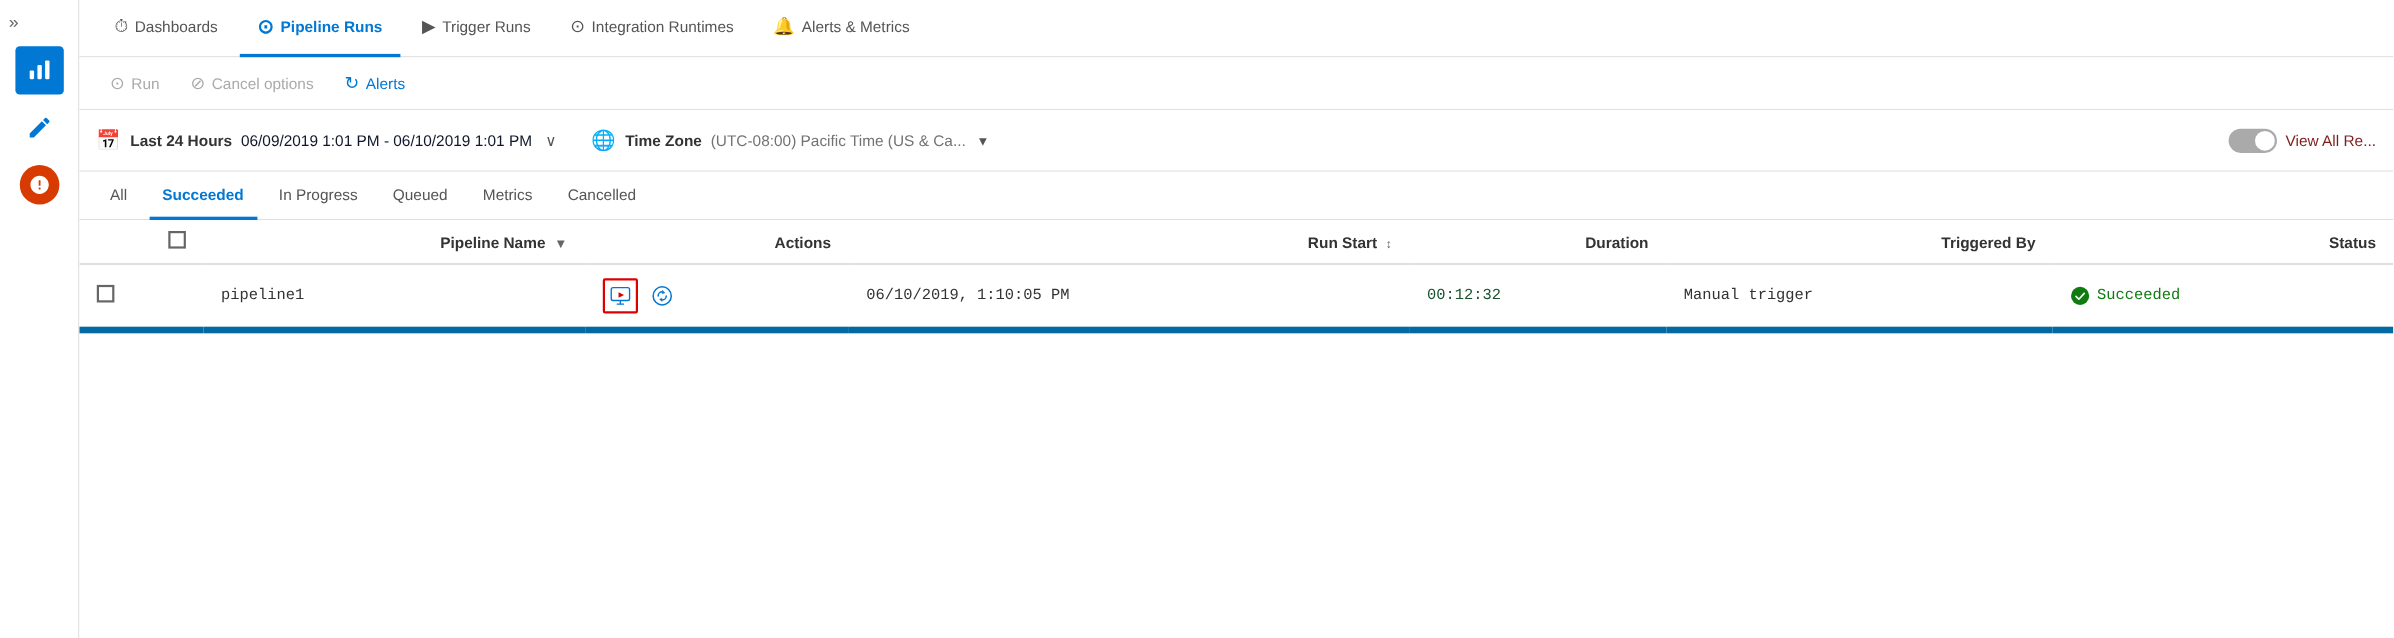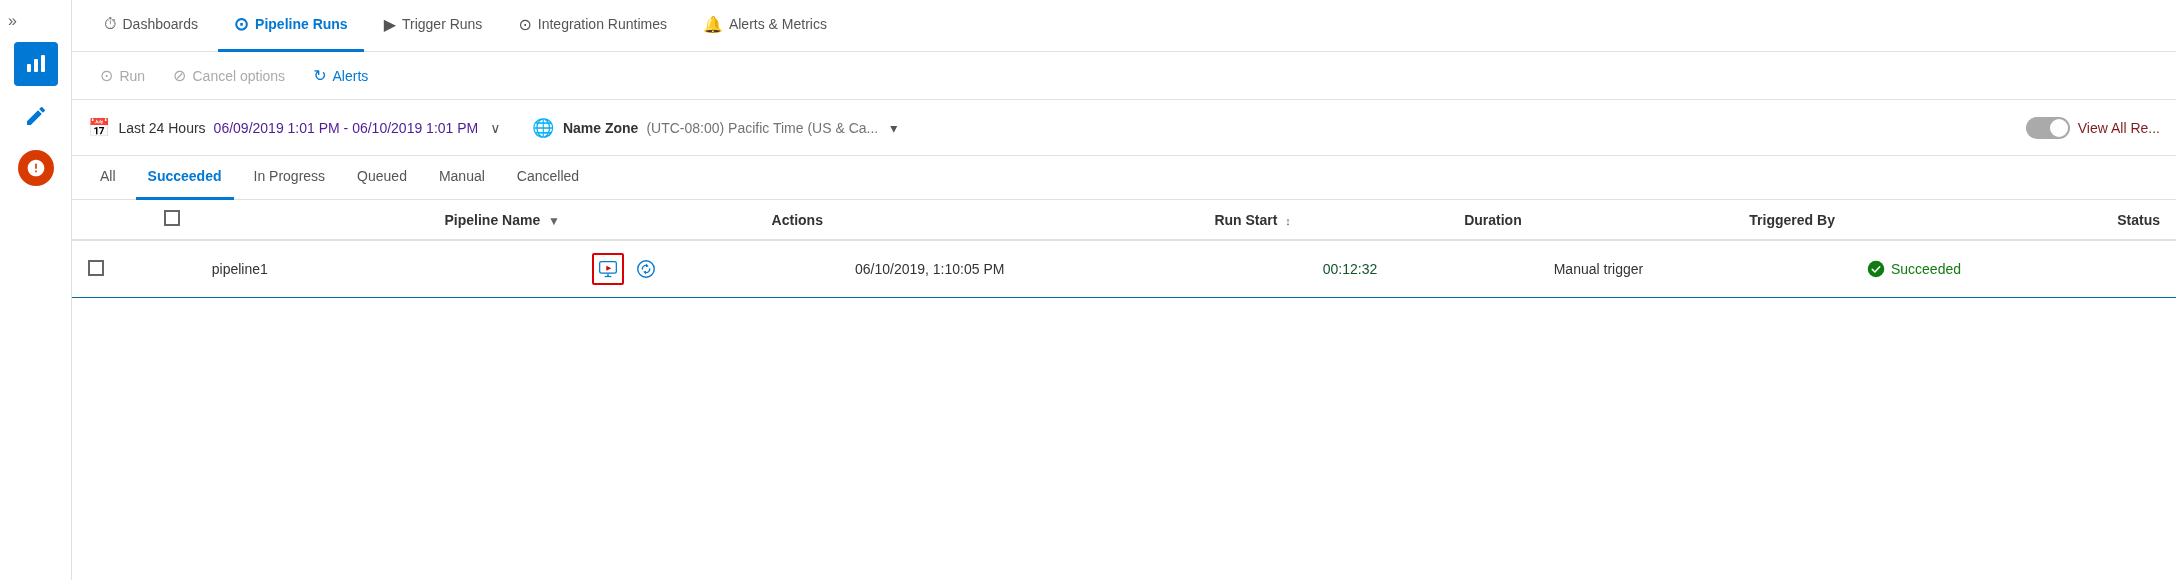--- a/index.html
+++ b/index.html
@@ -114,22 +114,22 @@
       gap: 32px;
       border-bottom: 1px solid #e0e0e0;
       height: 56px;
     }
     .filter-time {
       display: flex;
       align-items: center;
       gap: 8px;
       font-size: 14px;
     }
-    .filter-time .label { font-weight: 400; }
-    .filter-time .range { color: #4c1d95; }
+    .filter-time .label { font-weight: 700; }
+    .filter-time .range { color: #0f172a; }
     .filter-time .chevron { color: #555; margin-left: 4px; }
     .filter-timezone {
       display: flex;
       align-items: center;
       gap: 8px;
       font-size: 14px;
     }
     .filter-timezone .label { font-weight: 600; }
     .filter-timezone .value { color: #737373; }
     .filter-timezone .dropdown-arrow { color: #555; margin-left: 4px; }
@@ -154,21 +154,21 @@
       border-radius: 50%;
       position: absolute;
       top: 2px;
       right: 2px;
     }
     .toggle-label { color: #7f1d1d; font-size: 14px; }
 
     
     .status-tabs {
       display: flex;
-      align-items: center;
+      align-items: flex-start;
       padding: 0 16px;
       gap: 8px;
       border-bottom: 1px solid #e0e0e0;
       height: 44px;
     }
     .status-tab {
       padding: 0 12px;
       height: 44px;
       display: flex;
       align-items: center;
@@ -200,21 +200,22 @@
       text-align: right;
       padding: 10px 16px;
       font-weight: 600;
       font-size: 14px;
       color: #333;
       white-space: nowrap;
     }
     thead th .sort-icon { font-size: 11px; color: #666; margin-left: 4px; }
     thead th .filter-icon { font-size: 12px; color: #666; margin-left: 4px; }
     tbody tr {
-      border-bottom: 1px solid #0369a1;
+      border-bottom: 6px solid #0369a1;
+      font-family: Liberation Mono, monospace;
     }
     tbody td {
       padding: 12px 16px;
       font-size: 14px;
       color: #333;
       vertical-align: middle;
     }
     .duration-blue { color: #14532d; font-weight: 500; }
     .status-succeeded { display: flex; align-items: center; gap: 6px; color: #107c10; }
 
@@ -321,21 +322,21 @@
 
   <div class="filter-bar">
     <div class="filter-time">
       <span class="cal-icon">📅</span>
       <span class="label">Last 24 Hours</span>
       <span class="range">06/09/2019 1:01 PM - 06/10/2019 1:01 PM</span>
       <span class="chevron">∨</span>
     </div>
     <div class="filter-timezone">
       <span class="globe-icon">🌐</span>
-      <span class="label">Name Zone</span>
+      <span class="label">Time Zone</span>
       <span class="value">(UTC-08:00) Pacific Time (US &amp; Ca...</span>
       <span class="dropdown-arrow">▾</span>
     </div>
     <div class="toggle-container">
       <div class="toggle">
         <div class="toggle-knob"></div>
       </div>
       <span class="toggle-label">View All Re...</span>
     </div>
   </div>
@@ -347,21 +348,21 @@
     <div class="status-tab active">
       <span>Succeeded</span>
     </div>
     <div class="status-tab">
       <span>In Progress</span>
     </div>
     <div class="status-tab">
       <span>Queued</span>
     </div>
     <div class="status-tab">
-      <span>Manual</span>
+      <span>Metrics</span>
     </div>
     <div class="status-tab">
       <span>Cancelled</span>
     </div>
   </div>
 
   <div class="table-area">
     <table>
       <thead>
         <tr>

